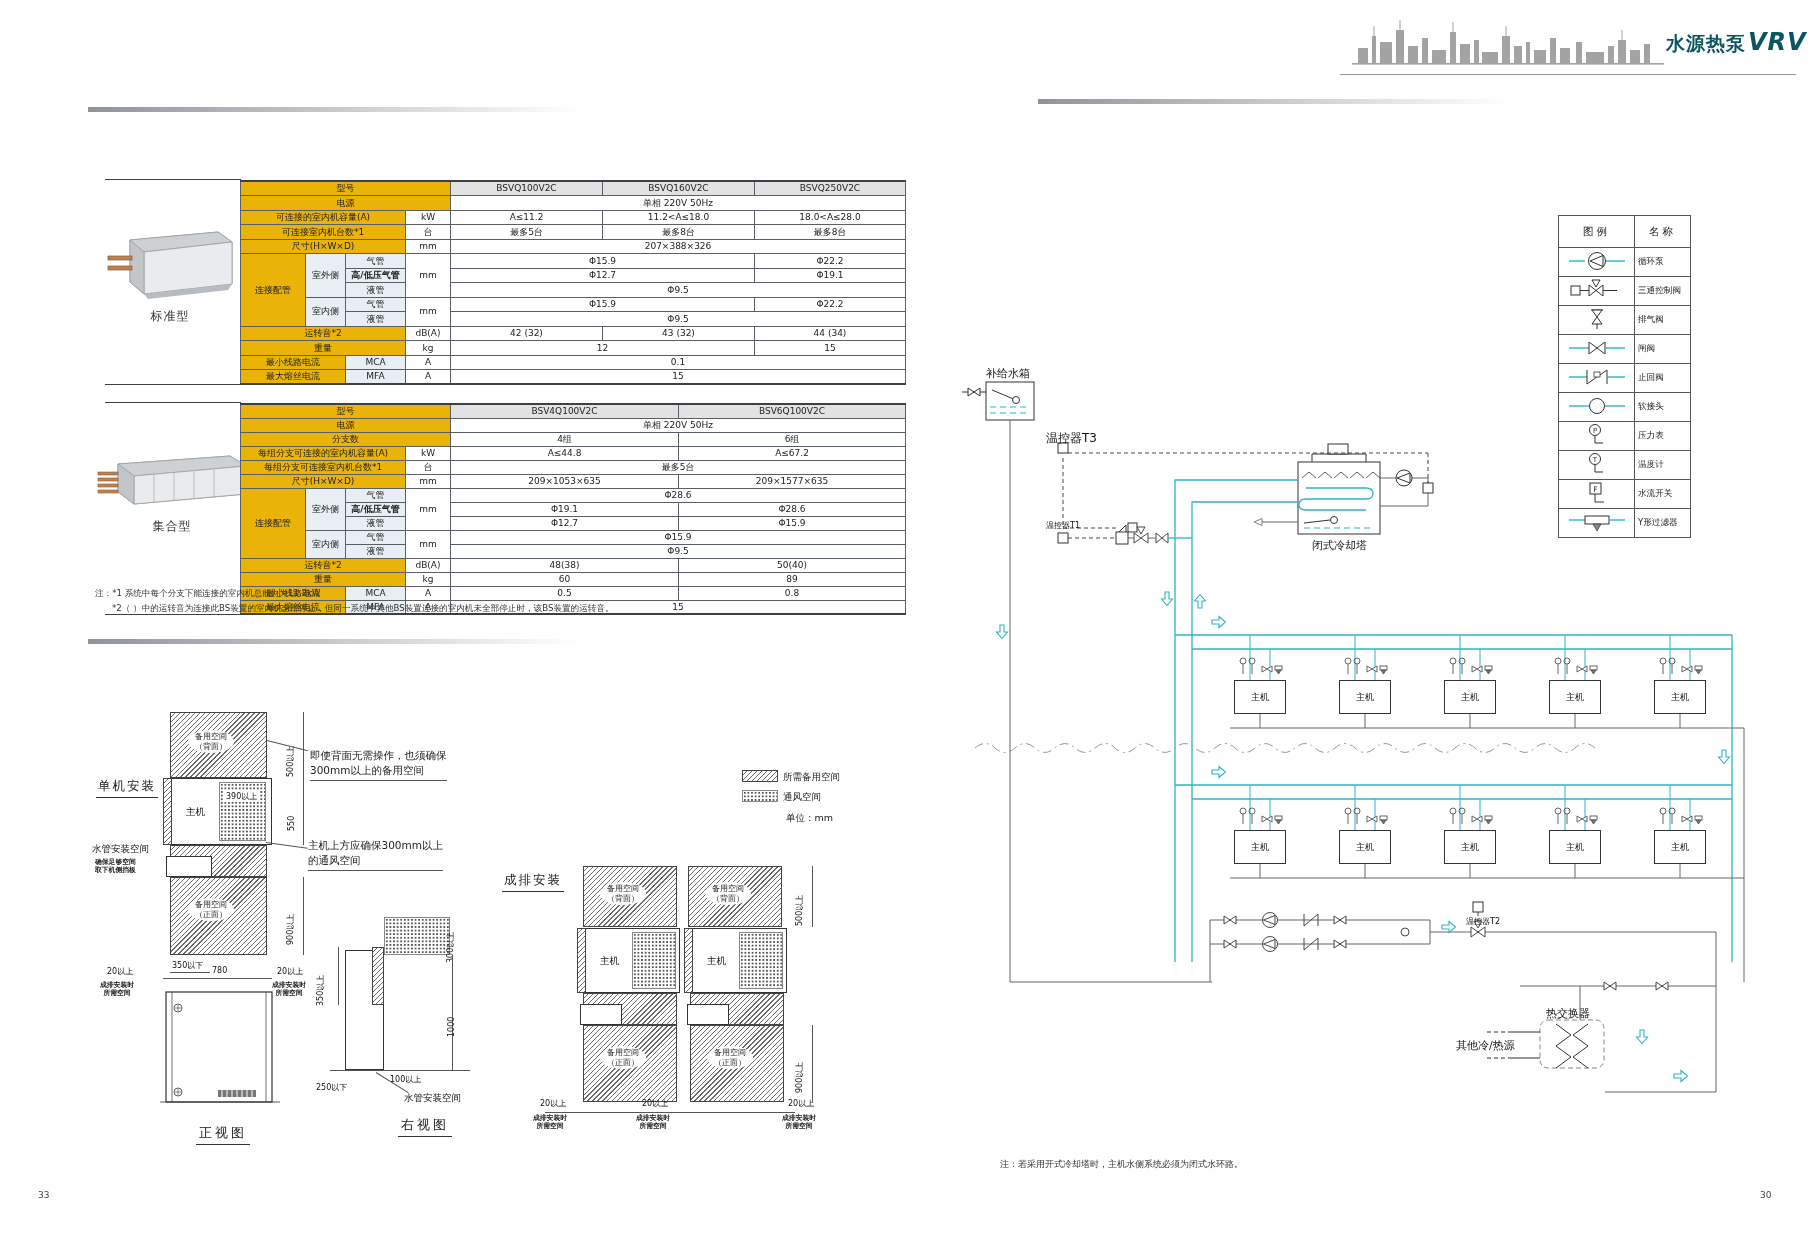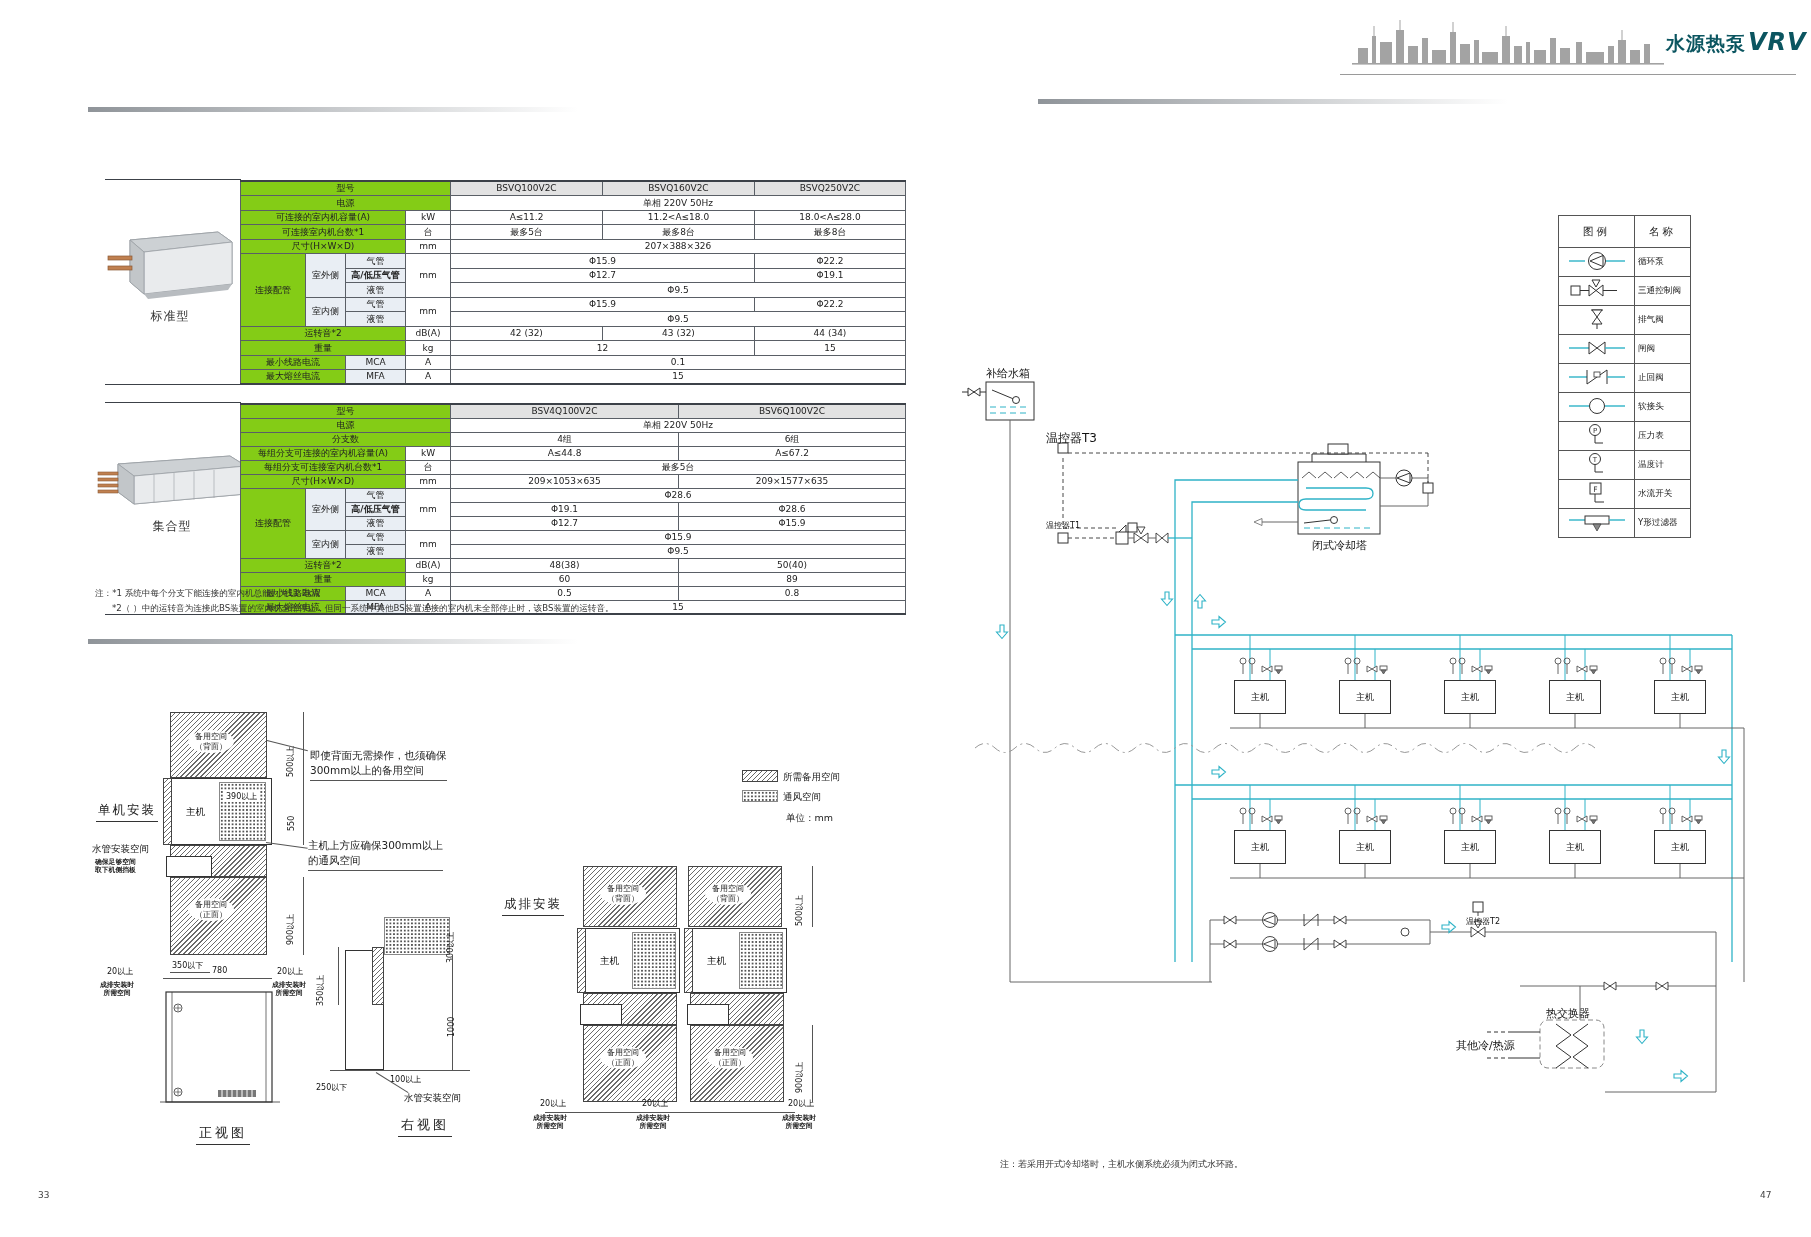--- a/index.html
+++ b/index.html
@@ -14,21 +14,21 @@
   .b-main{position:absolute;inset:0;background:linear-gradient(180deg,#85d0f3 0%,#55b5e7 78%,#4aace1 100%);
           clip-path:polygon(0 0,100% 0,calc(100% - 46px) 100%,0 100%);}
   .b-title{position:absolute;left:16px;top:6px;font-size:27px;font-weight:bold;color:#fff;letter-spacing:3px;}
   .bshadow{position:absolute;height:5px;background:linear-gradient(90deg,#8f9499,rgba(143,148,153,0));}
 
   
   table.spec{border-collapse:collapse;table-layout:fixed;width:665px;}
   table.spec td{border:1px solid #5a5f66;font-size:9px;line-height:1.15;text-align:center;
                 padding:0 2px;height:13px;overflow:hidden;white-space:nowrap;}
   table.spec{border-top:2px solid #3c4148;border-bottom:2px solid #3c4148;}
-  td.lbl{background:#84cc16;text-align:left;padding-left:5px;}
+  td.lbl{background:#eab308;text-align:left;padding-left:5px;}
   td.lblc{background:#e9eef4;text-align:center;}
   td.mdl{background:#e2e2e2;}
   .bold{font-weight:bold;}
   .tline{position:absolute;height:0;border-top:1.6px solid #3c4148;}
 
   .prod-label{position:absolute;font-size:12px;color:#333;text-align:center;letter-spacing:1px;}
 
   .note-line{position:absolute;font-size:8.6px;color:#333;white-space:nowrap;}
 
   
@@ -42,21 +42,21 @@
   .dim{position:absolute;font-size:8px;color:#111;white-space:nowrap;}
   .dim7{position:absolute;font-size:6.8px;color:#222;white-space:nowrap;line-height:1.2;text-align:center;}
   .vdim{position:absolute;font-size:8px;color:#111;white-space:nowrap;
         transform:rotate(-90deg);transform-origin:left bottom;}
   .dline-v{position:absolute;width:1px;background:#555;}
   .dline-h{position:absolute;height:1px;background:#555;}
   .ann{position:absolute;font-size:10.5px;color:#222;line-height:1.45;border-bottom:1px solid #555;
        padding-bottom:2px;white-space:nowrap;}
   .leader{position:absolute;height:1px;background:#555;transform-origin:left center;}
   .sec-label{position:absolute;font-size:12.5px;color:#222;border-bottom:1px solid #333;
-             padding:0 2px 2px;letter-spacing:2px;margin-top:24px;}
+             padding:0 2px 2px;letter-spacing:2px;}
   .view-label{position:absolute;font-size:13px;color:#222;border-bottom:1px solid #333;
               padding:0 3px 2px;letter-spacing:3px;}
   .inlegend{position:absolute;font-size:9.5px;color:#222;white-space:nowrap;}
   .swatch-hatch{display:inline-block;width:36px;height:12px;vertical-align:-2px;margin-right:5px;
       background:repeating-linear-gradient(135deg,#fff 0 2.6px,#666 2.6px 3.5px);border:1px solid #444;}
   .swatch-dots{display:inline-block;width:36px;height:12px;vertical-align:-2px;margin-right:5px;
       background-image:radial-gradient(#555 0.8px,rgba(0,0,0,0) 0.9px);background-size:3.6px 3.6px;border:1px solid #888;}
 
   
   .sys-label{position:absolute;font-size:11px;color:#111;white-space:nowrap;}
@@ -829,15 +829,15 @@
   <div class="unitbox" style="left:1549px;top:830px;">
       <span>主机</span>
     </div>
   <div class="unitbox" style="left:1654px;top:830px;">
       <span>主机</span>
     </div>
 
   <div class="note-line" style="left:1000px;top:1158px;font-size:9px;">注：若采用开式冷却塔时，主机水侧系统必须为闭式水环路。</div>
 
   <div class="pagenum" style="left:38px;top:1190px;">33</div>
-  <div class="pagenum" style="left:1760px;top:1190px;">47</div>
+  <div class="pagenum" style="left:1760px;top:1190px;">30</div>
 
 </div>
 
 </body></html>

